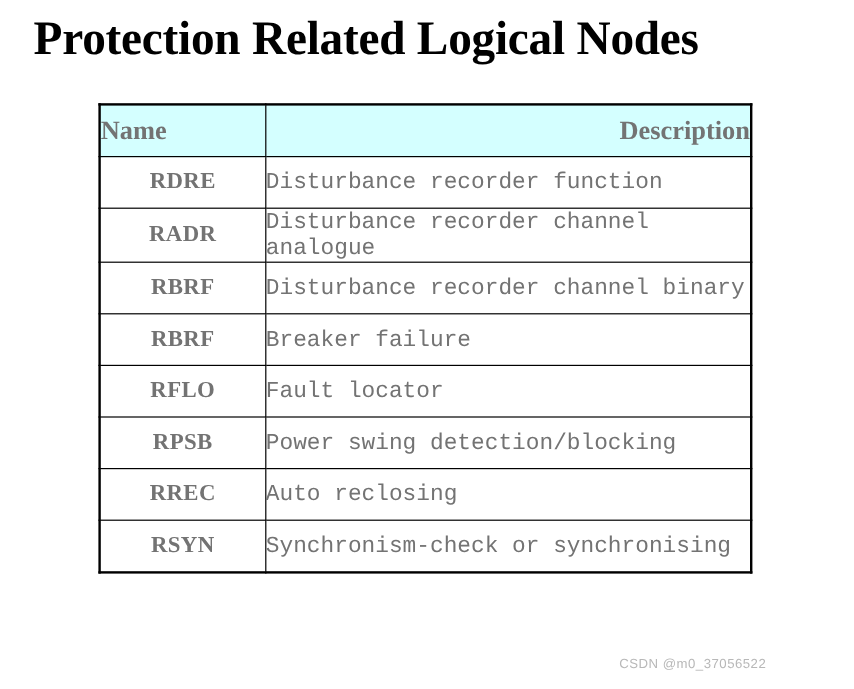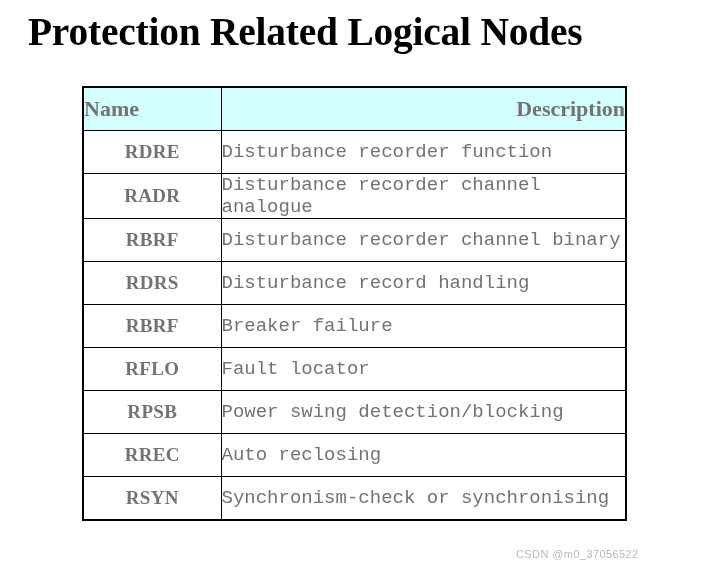--- a/index.html
+++ b/index.html
@@ -122,24 +122,20 @@
           </tr>
           <tr>
             <td class="cell-name">RADR</td>
             <td class="cell-desc">Disturbance recorder channel analogue</td>
           </tr>
           <tr>
             <td class="cell-name">RBRF</td>
             <td class="cell-desc">Disturbance recorder channel binary</td>
           </tr>
           <tr>
-            <td class="cell-name">RDRS</td>
-            <td class="cell-desc">Disturbance record handling</td>
-          </tr>
-          <tr>
             <td class="cell-name">RBRF</td>
             <td class="cell-desc">Breaker failure</td>
           </tr>
           <tr>
             <td class="cell-name">RFLO</td>
             <td class="cell-desc">Fault locator</td>
           </tr>
           <tr>
             <td class="cell-name">RPSB</td>
             <td class="cell-desc">Power swing detection/blocking</td>

